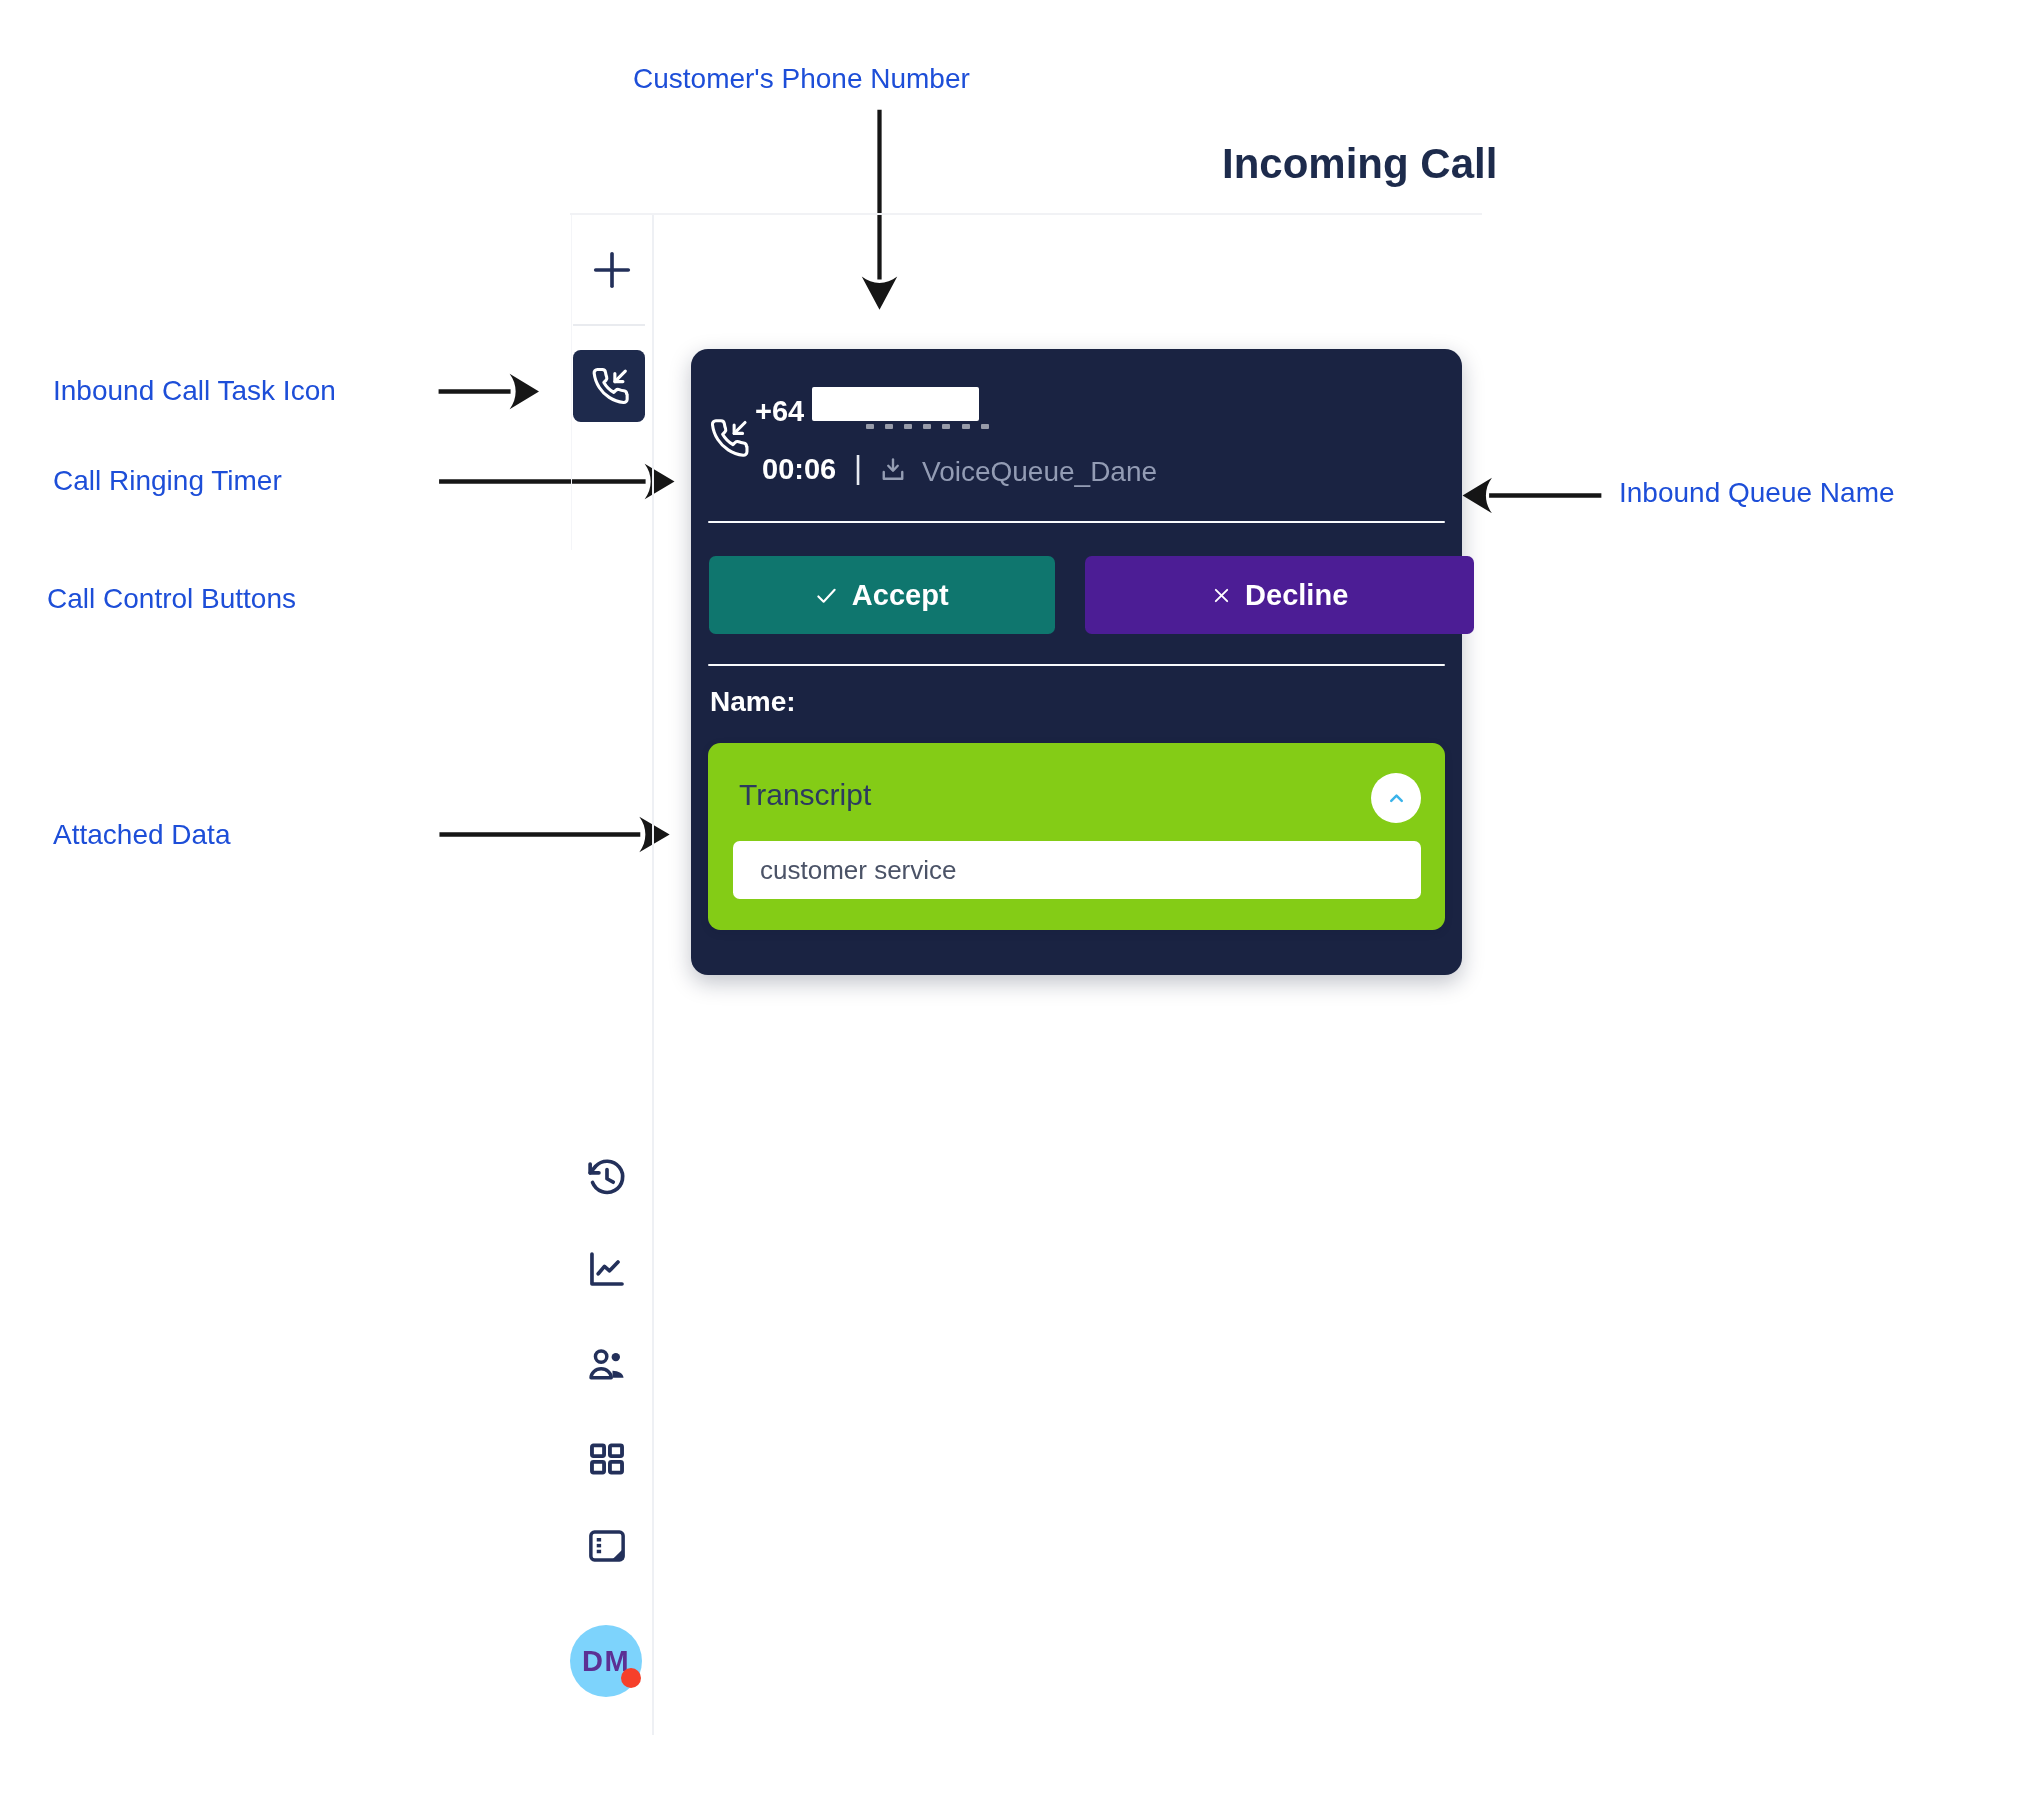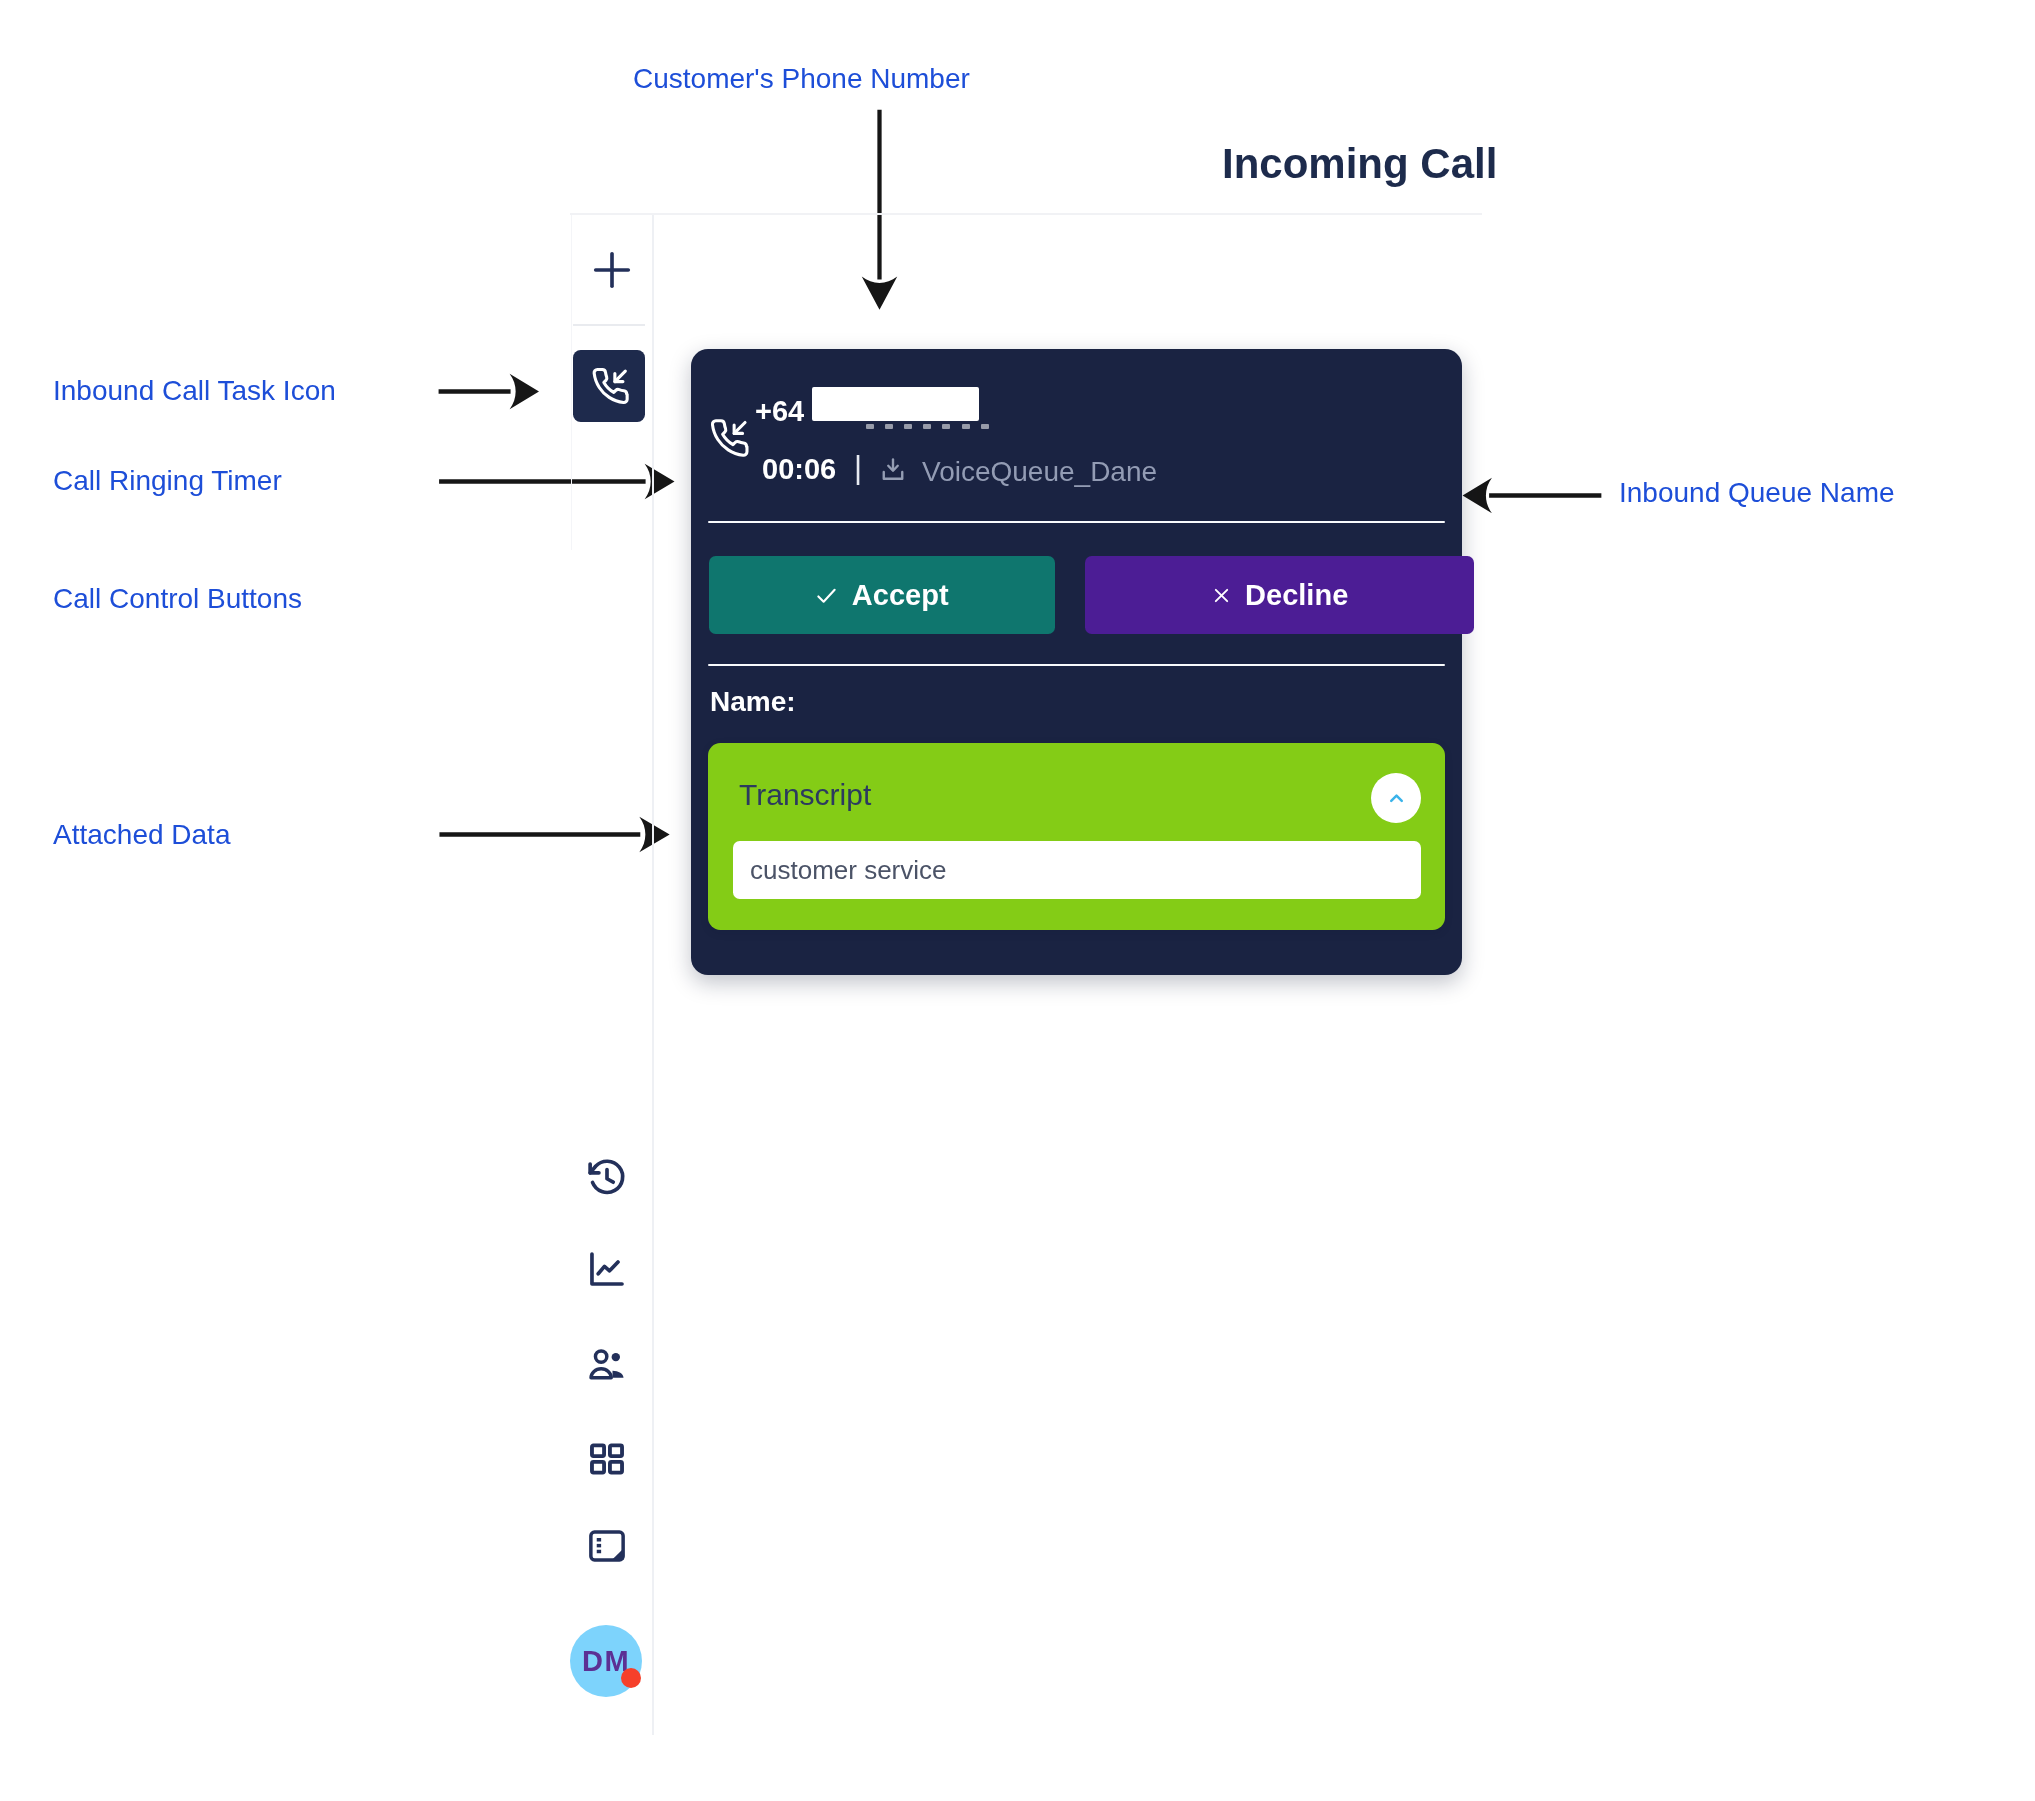--- a/index.html
+++ b/index.html
@@ -43,21 +43,21 @@
   .btn-accept{left:18px;width:346px;background:#0f766e;}
   .btn-decline{left:394px;width:389px;background:#4c1d95;}
   .name-label{left:19px;top:337px;font-size:28px;font-weight:700;line-height:31px;}
   .panel{left:17px;top:394px;width:737px;height:187px;background:#84cc16;border-radius:12.4px;
          box-shadow:0 2.9px 8.6px rgba(10,20,50,.10);color:#2c3a5f;}
   .panel-title{left:31px;top:35px;font-size:30px;line-height:34px;}
   .chevron-btn{left:663px;top:30px;width:50px;height:50px;border-radius:50%;background:#ffffff;
                display:flex;align-items:center;justify-content:center;border:none;cursor:pointer;
                color:#3ab3ea;}
   .panel-inner{left:25px;top:98px;width:688px;height:58px;background:#ffffff;border-radius:6.7px;}
-  .panel-value{left:17px;top:0;font-size:26px;color:#4b5367;line-height:58px;}
+  .panel-value{left:27px;top:0;font-size:26px;color:#4b5367;line-height:58px;}
 </style>
 </head>
 <body>
 
 <div class="abs annotation" style="left:633px;top:61px;">Customer's Phone Number</div>
 
 <svg class="abs arrow-svg" style="left:857px;top:109px;" width="45" height="203" viewBox="0 0 95 425">
   <line x1="47.5" y1="0" x2="47.5" y2="358" stroke="#161616" stroke-width="9"></line>
   <path d="M10 352 L47.5 422 L85 352 C62 370 33 370 10 352 Z" fill="#161616"></path>
 </svg>
@@ -71,21 +71,21 @@
   <line x1="0" y1="47.5" x2="152" y2="47.5" stroke="#161616" stroke-width="10"></line>
   <path d="M150 10 L212 47.5 L150 85 C167 62 167 33 150 10 Z" fill="#161616"></path>
 </svg>
 
 <div class="abs annotation" style="left:53px;top:463px;">Call Ringing Timer</div>
 <svg class="abs arrow-svg" style="left:438px;top:459px;" width="239" height="45" viewBox="0 0 500 95">
   <line x1="0" y1="47.5" x2="436" y2="47.5" stroke="#161616" stroke-width="10"></line>
   <path d="M434 10 L497 47.5 L434 85 C451 62 451 33 434 10 Z" fill="#161616"></path>
 </svg>
 
-<div class="abs annotation" style="left:53px;top:581px;">Call Control Buttons</div>
+<div class="abs annotation" style="left:47px;top:581px;">Call Control Buttons</div>
 
 <div class="abs annotation" style="left:53px;top:817px;">Attached Data</div>
 <svg class="abs arrow-svg" style="left:438px;top:812px;" width="235" height="45" viewBox="0 0 490 95">
   <line x1="0" y1="47.5" x2="424" y2="47.5" stroke="#161616" stroke-width="10"></line>
   <path d="M422 10 L486 47.5 L422 85 C439 62 439 33 422 10 Z" fill="#161616"></path>
 </svg>
 
 <svg class="abs arrow-svg" style="left:1461px;top:473px;" width="141" height="45" viewBox="0 0 295 95">
   <path d="M64 10 L2 47.5 L64 85 C47 62 47 33 64 10 Z" fill="#161616"></path>
   <line x1="58" y1="47.5" x2="295" y2="47.5" stroke="#161616" stroke-width="10"></line>

